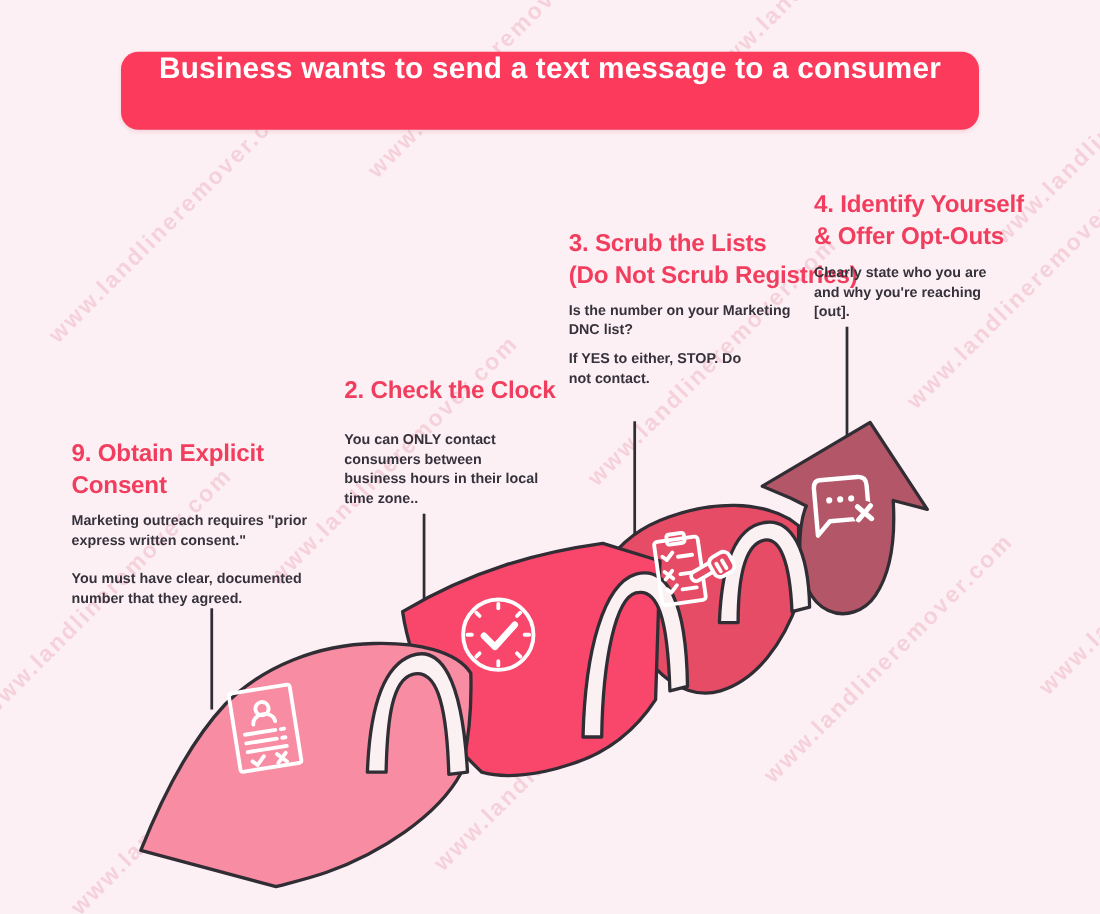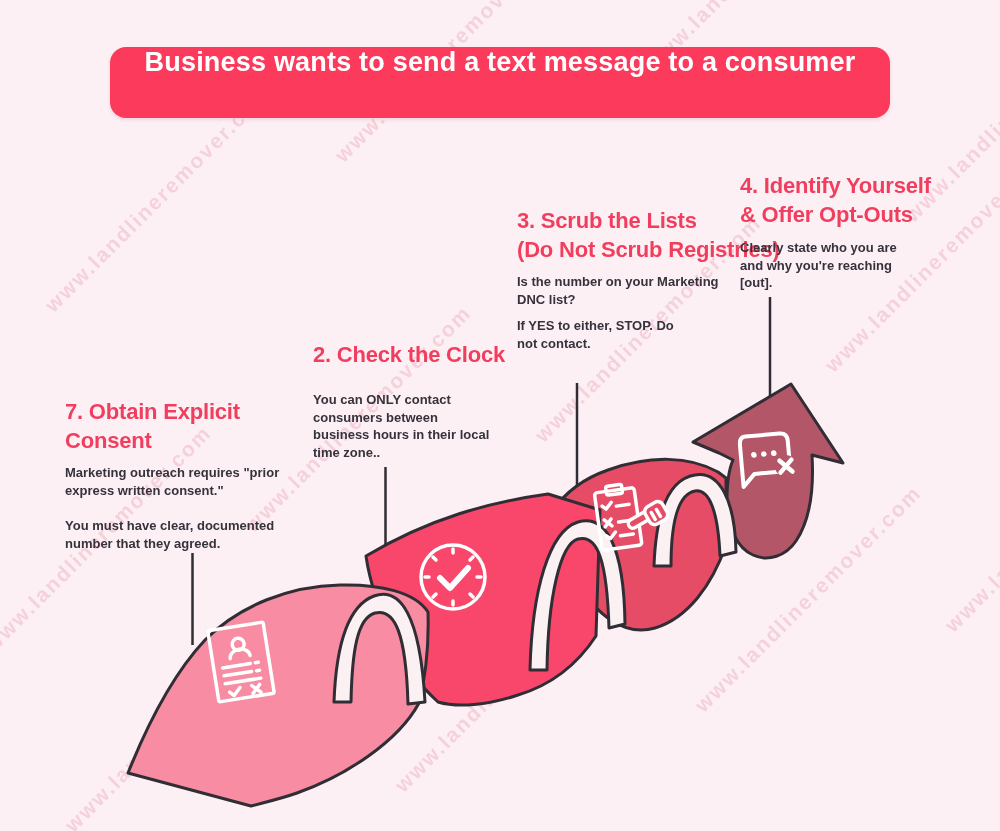--- a/index.html
+++ b/index.html
@@ -171,21 +171,21 @@
       <path d="M -17 -21 H 17 Q 25 -21 25 -13 V 9 Q 25 17 17 17 H -11 L -23 29 L -23 9 V -13 Q -23 -21 -17 -21 Z"></path>
       <circle cx="-10" cy="-2" r="2.8" style="fill:var(--icon)" stroke="none"></circle>
       <circle cx="0" cy="-2" r="2.8" style="fill:var(--icon)" stroke="none"></circle>
       <circle cx="10" cy="-2" r="2.8" style="fill:var(--icon)" stroke="none"></circle>
       <circle cx="21" cy="12" r="11" style="fill:var(--seg4)" stroke="none"></circle>
       <path d="M 15 6 l 12 12 M 27 6 l -12 12" stroke-width="4.5"></path>
     </g>
   </svg>
 
   <div class="step step1">
-    <span class="hline">7. Obtain Explicit</span>
+    <span class="hline">9. Obtain Explicit</span>
     <span class="hline">Consent</span>
     <p class="p1">Marketing outreach requires "prior express written consent."</p>
     <p class="p2">You must have clear, documented number that they agreed.</p>
   </div>
 
   <div class="step step2">
     <span class="hline">2. Check the Clock</span>
     <p class="p1">You can ONLY contact consumers between business hours in their local time zone..</p>
   </div>
 

